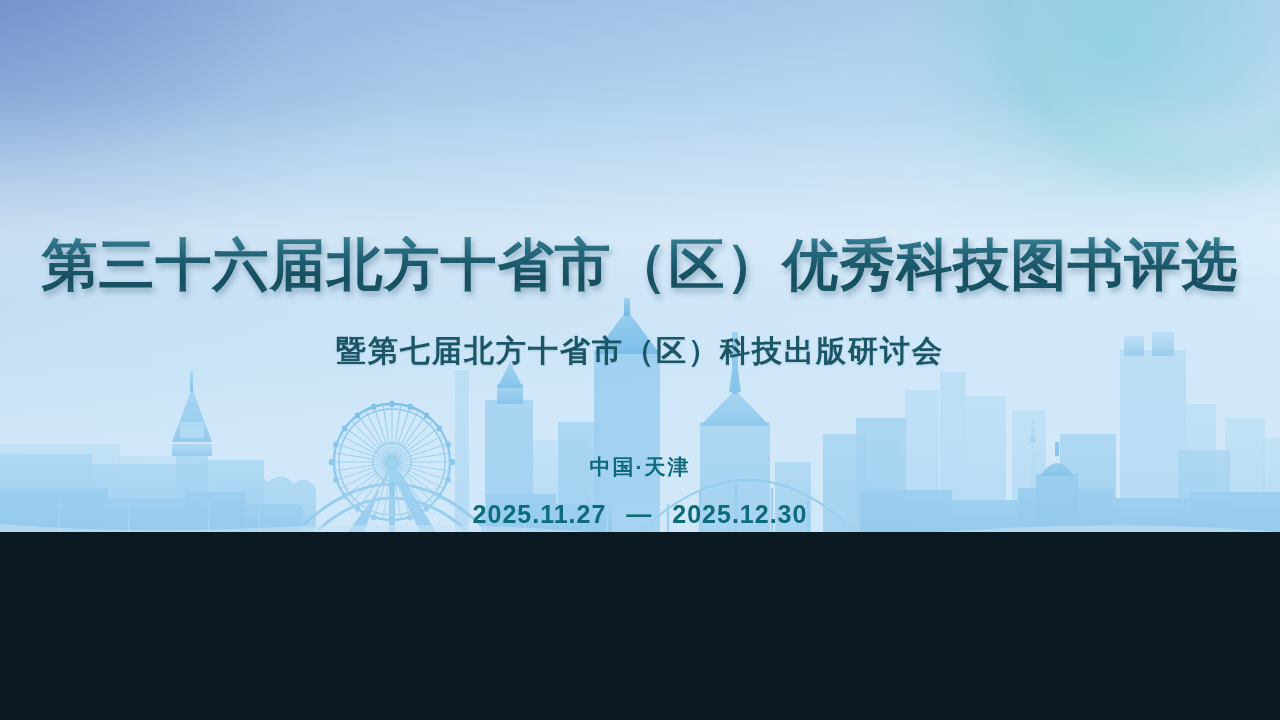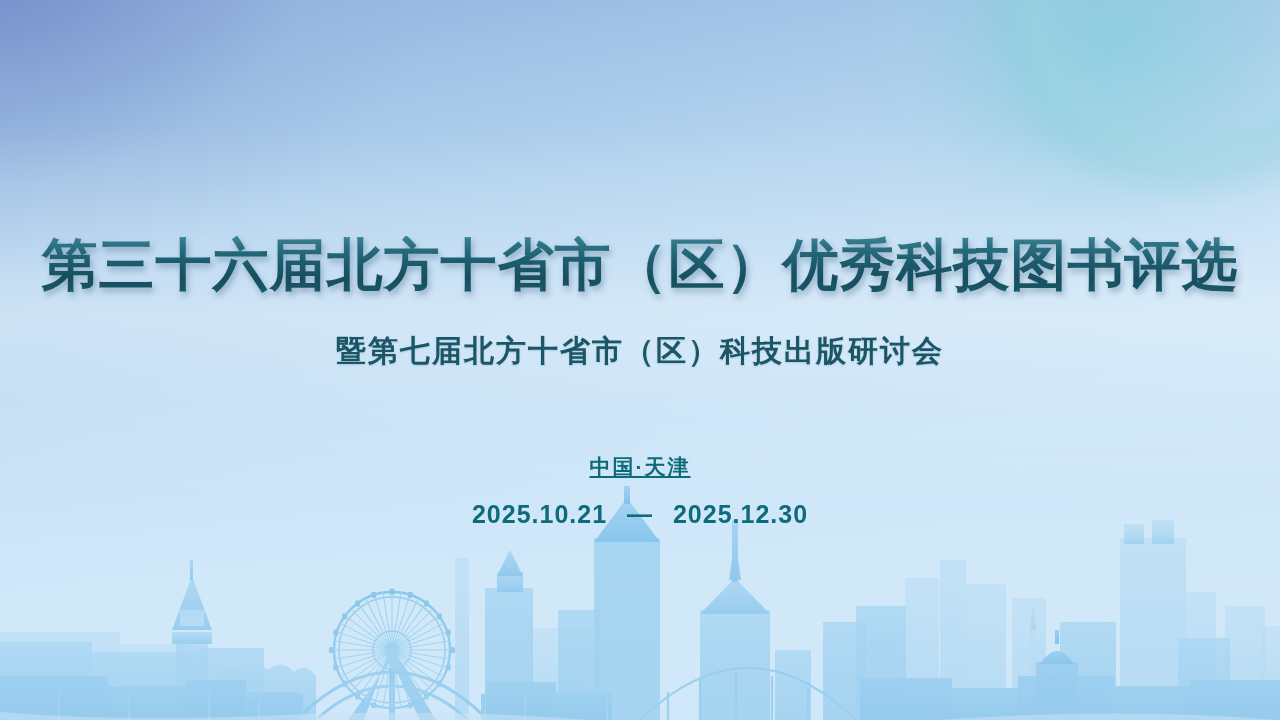--- a/index.html
+++ b/index.html
@@ -3,21 +3,21 @@
 <meta charset="utf-8">
 <style>
   html, body {
     margin: 0;
     padding: 0;
     background: #0b1a22;
   }
   #stage {
     position: relative;
     width: 1280px;
-    height: 720px;
+    height: 532px;
     overflow: hidden;
     font-family: "Liberation Sans", "DejaVu Sans", sans-serif;
     background: #cfe6f8;
     user-select: none;
   }
 
   
   .bg-layer {
     position: absolute;
     inset: 0;
@@ -116,21 +116,20 @@
   .venue {
     position: absolute;
     top: 453px;
     left: 0;
     width: 1280px;
     text-align: center;
     font-size: 21px;
     font-weight: 700;
     letter-spacing: 2px;
     color: #0e6a78;
-    text-decoration: underline;
   }
   .dates {
     position: absolute;
     top: 500px;
     left: 0;
     width: 1280px;
     text-align: center;
     font-size: 25px;
     font-weight: 700;
     letter-spacing: 1px;
@@ -374,19 +373,19 @@
   <div class="bg-layer sky-bottom-wash" style="z-index:4;"></div>
 
   <div class="content">
     <h1 class="main-title">第三十六届北方十省市（区）优秀科技图书评选</h1>
 
     <h2 class="sub-title">暨第七届北方十省市（区）科技出版研讨会</h2>
 
     <div class="venue">中国·天津</div>
 
     <div class="dates">
-      <span>2025.10.21</span>
+      <span>2025.11.27</span>
       <span class="dash">—</span>
       <span>2025.12.30</span>
     </div>
   </div>
 
 </div>
 
 </body></html>

